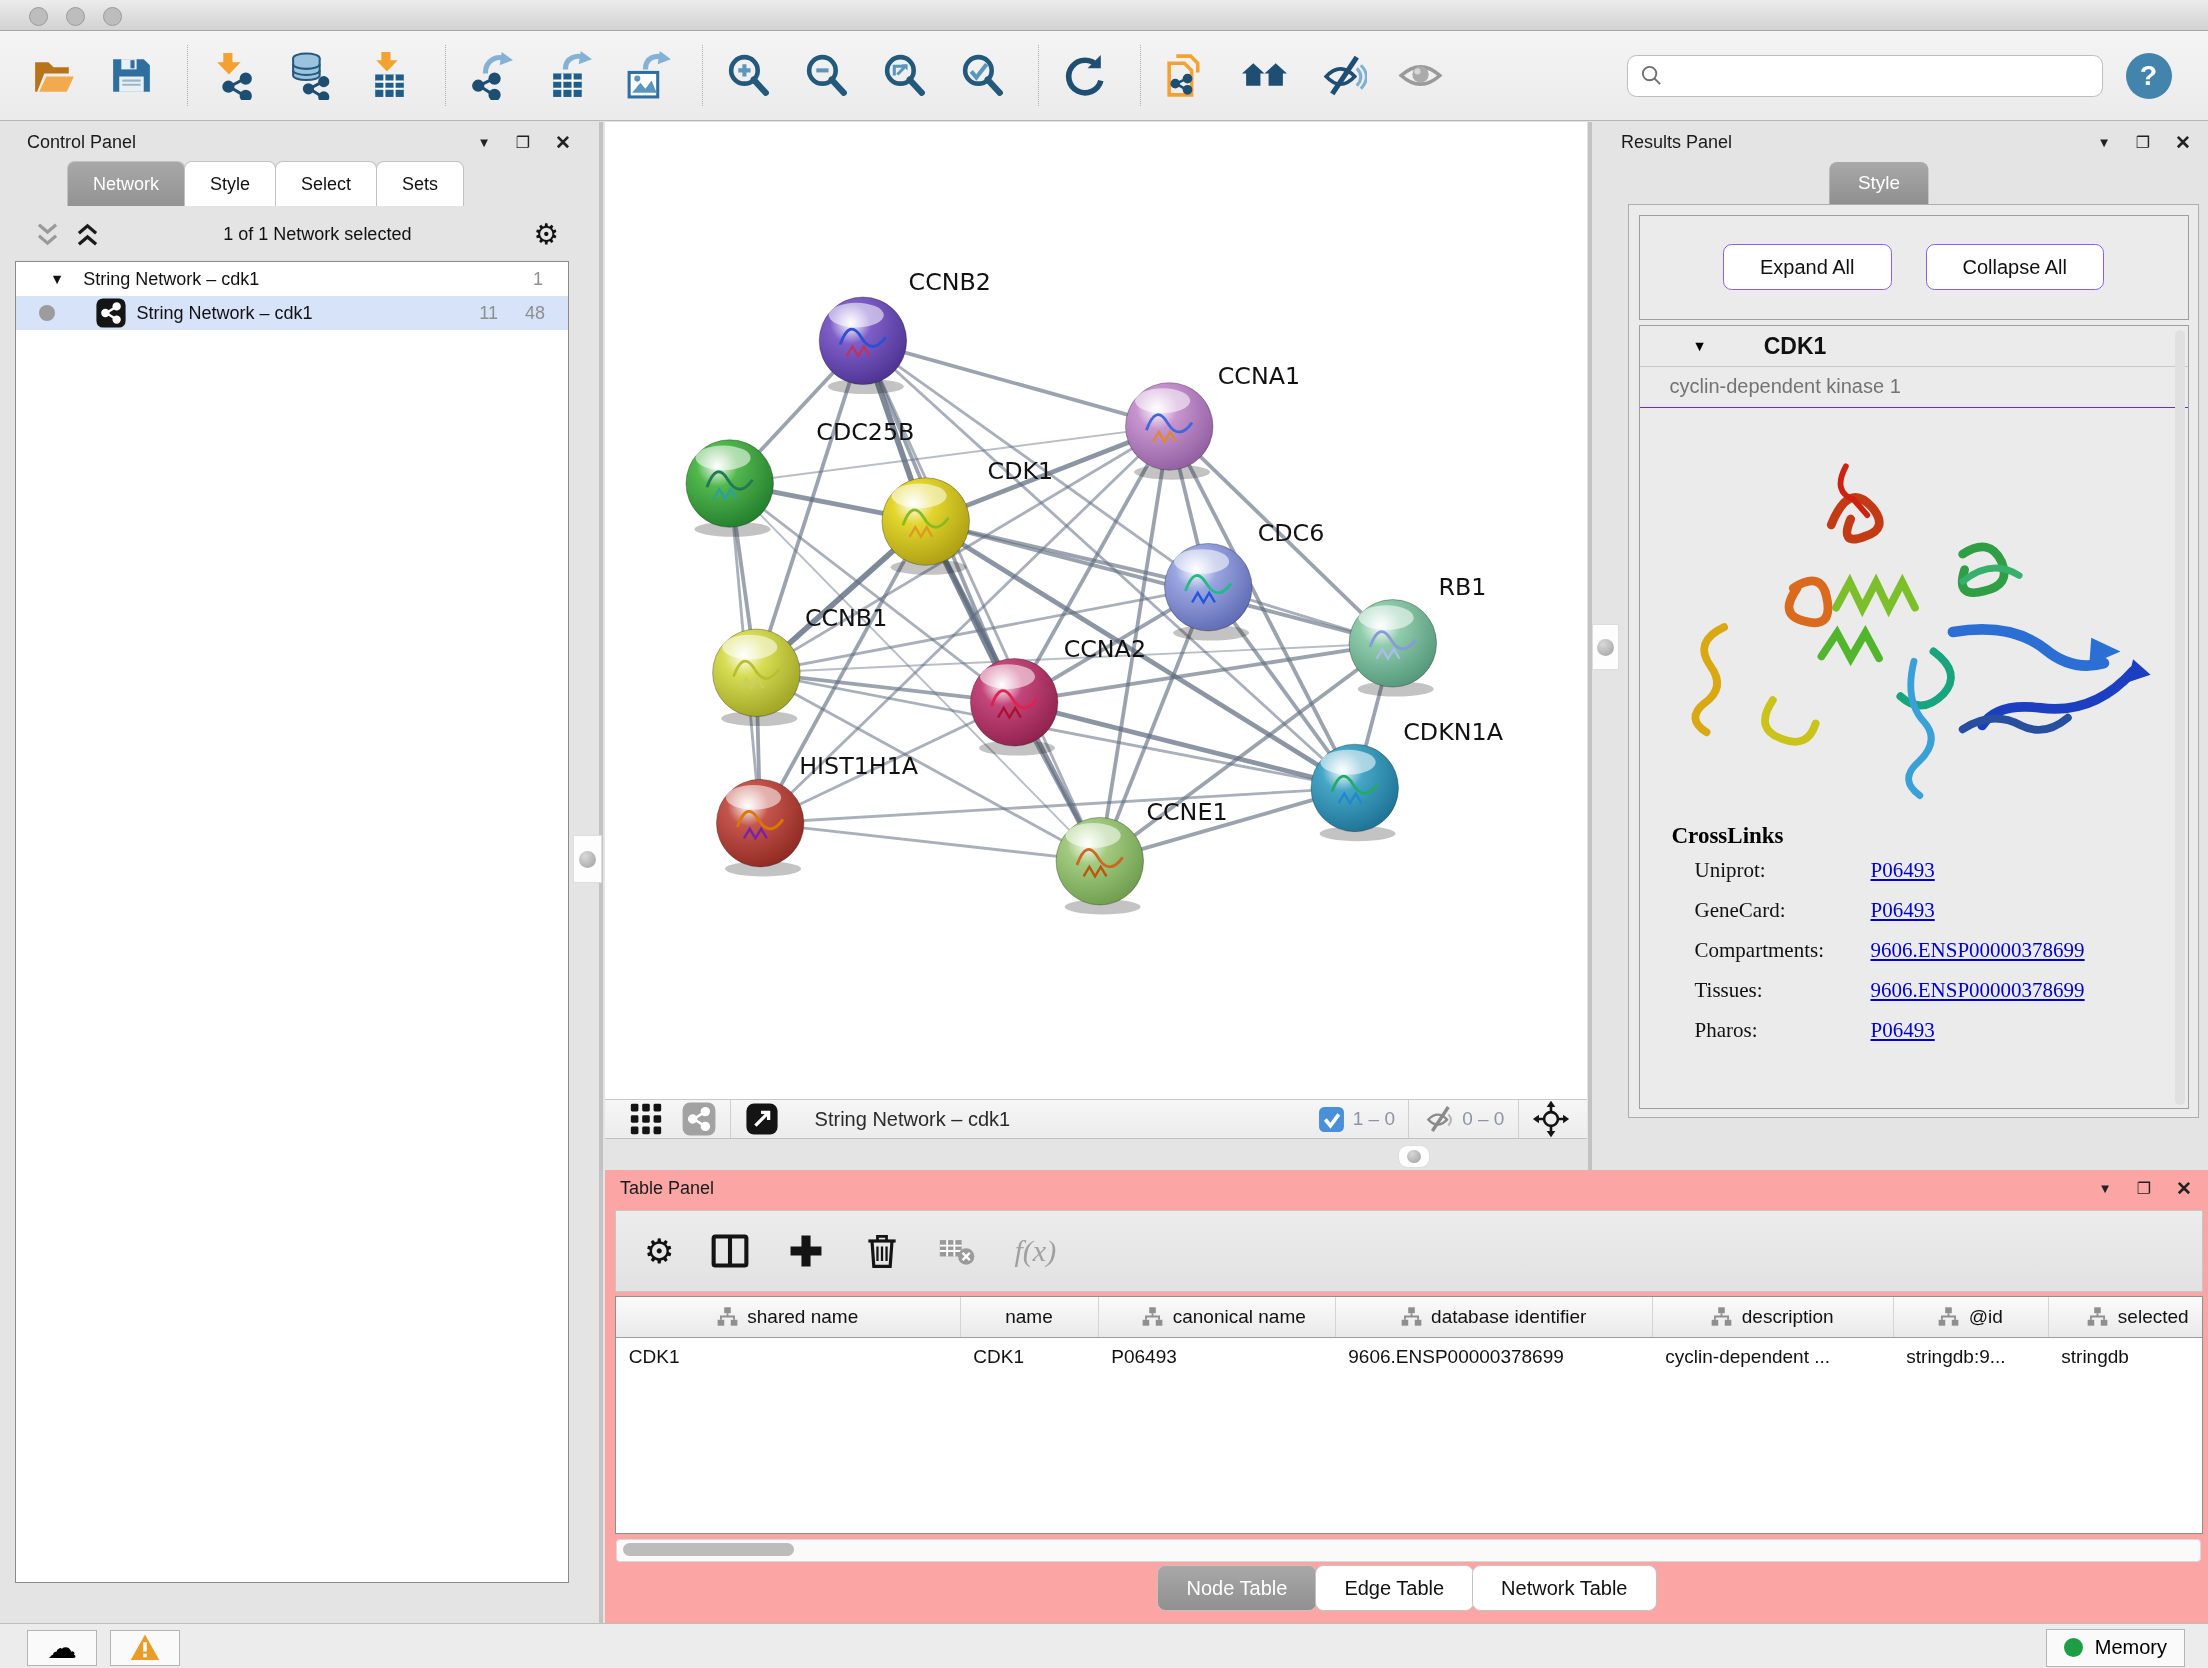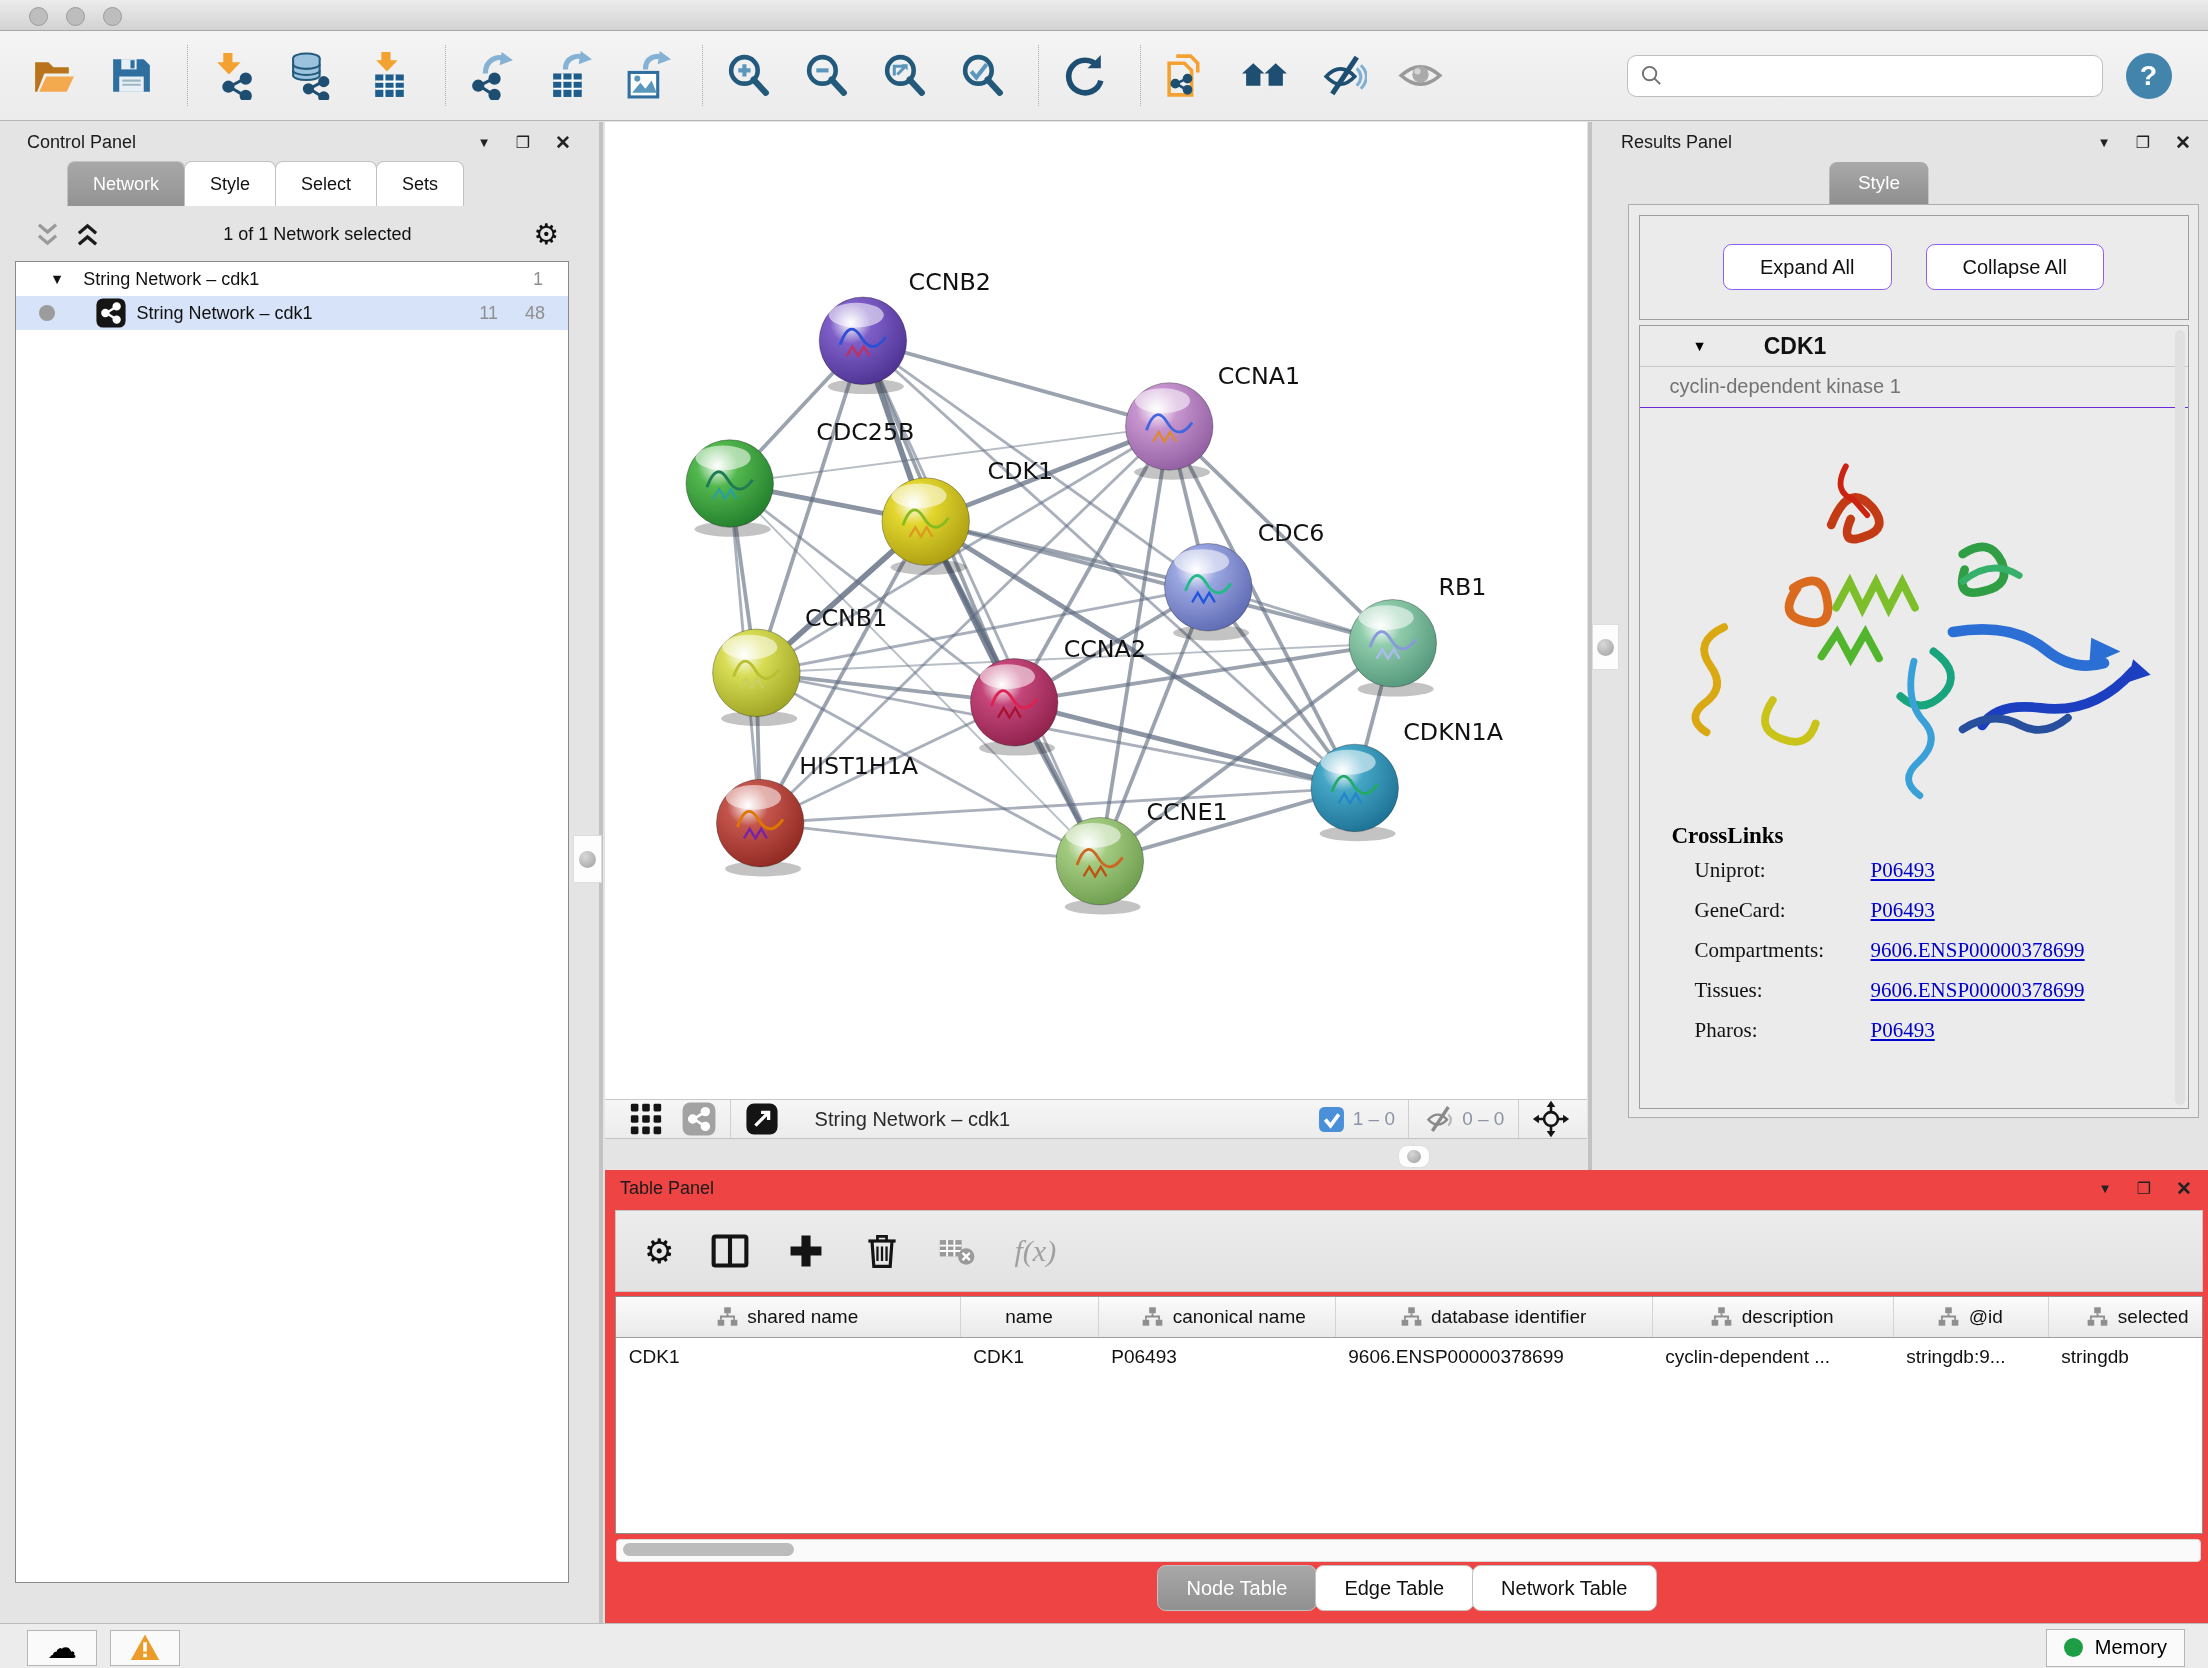--- a/index.html
+++ b/index.html
@@ -49,21 +49,21 @@
   .cdk-row{height:40px;display:flex;align-items:center;border-bottom:1px solid #c9c9c9;}
   .cdk-name{font-size:23px;font-weight:bold;color:#111;margin-left:57px;}
   .desc-box{border-bottom:1px solid #6d28d9;padding:7.6px 0 9.5px 30px;font-size:20px;color:#737373;}
   .crosslinks{font-family:"Liberation Serif",serif;padding-left:32px;}
   .cl-head{font-size:23px;font-weight:bold;color:#000;margin:5.7px 0 9.5px 0;}
   .cl-row{display:flex;margin-bottom:15px;font-size:21px;color:#111;}
   .cl-label{width:176px;margin-left:23px;}
   .cl-link{color:#0000cc;text-decoration:underline;}
   .rp-scroll{position:absolute;right:2.9px;top:3.8px;bottom:3.8px;width:9.5px;background:#e0e0e0;border-radius:4.8px;}
   
-  .table-panel{left:605px;top:1170px;width:1604px;height:453px;background:#ef4444;}
+  .table-panel{left:605px;top:1170px;width:1604px;height:453px;background:#fca5a5;}
   .tp-header{position:absolute;left:0;top:3.8px;width:100%;height:30px;display:flex;align-items:center;}
   .tp-toolbar{position:absolute;left:9.5px;top:40px;right:5.7px;height:82px;background:linear-gradient(#ececec,#e2e2e2);border:1px solid #c6c6c6;display:flex;align-items:center;padding-left:28.5px;box-sizing:border-box;}
   .tp-tool{margin-right:36px;display:flex;align-items:center;justify-content:center;}
   .tp-tool svg{width:40px;height:40px;}
   .fx{font-family:"Liberation Serif",serif;font-style:italic;font-size:30px;color:#a0a0a0;}
   .tbl-box{position:absolute;left:9.5px;top:126px;right:5.7px;height:238px;background:#fff;border:1.9px solid #8f8f8f;box-sizing:border-box;overflow:hidden;}
   table.data{border-collapse:collapse;table-layout:fixed;width:100%;}
   table.data th{height:38px;background:linear-gradient(#fbfbfb,#e9e9e9);border-right:1px solid #d4d4d4;border-bottom:1.9px solid #9e9e9e;font-weight:normal;font-size:19px;color:#111;text-align:center;overflow:hidden;white-space:nowrap;}
   table.data th .colicon{width:21px;height:21px;vertical-align:-3.8px;margin-right:9.5px;}
   table.data td{height:36px;font-size:19px;color:#111;padding-left:13.3px;overflow:hidden;white-space:nowrap;}

